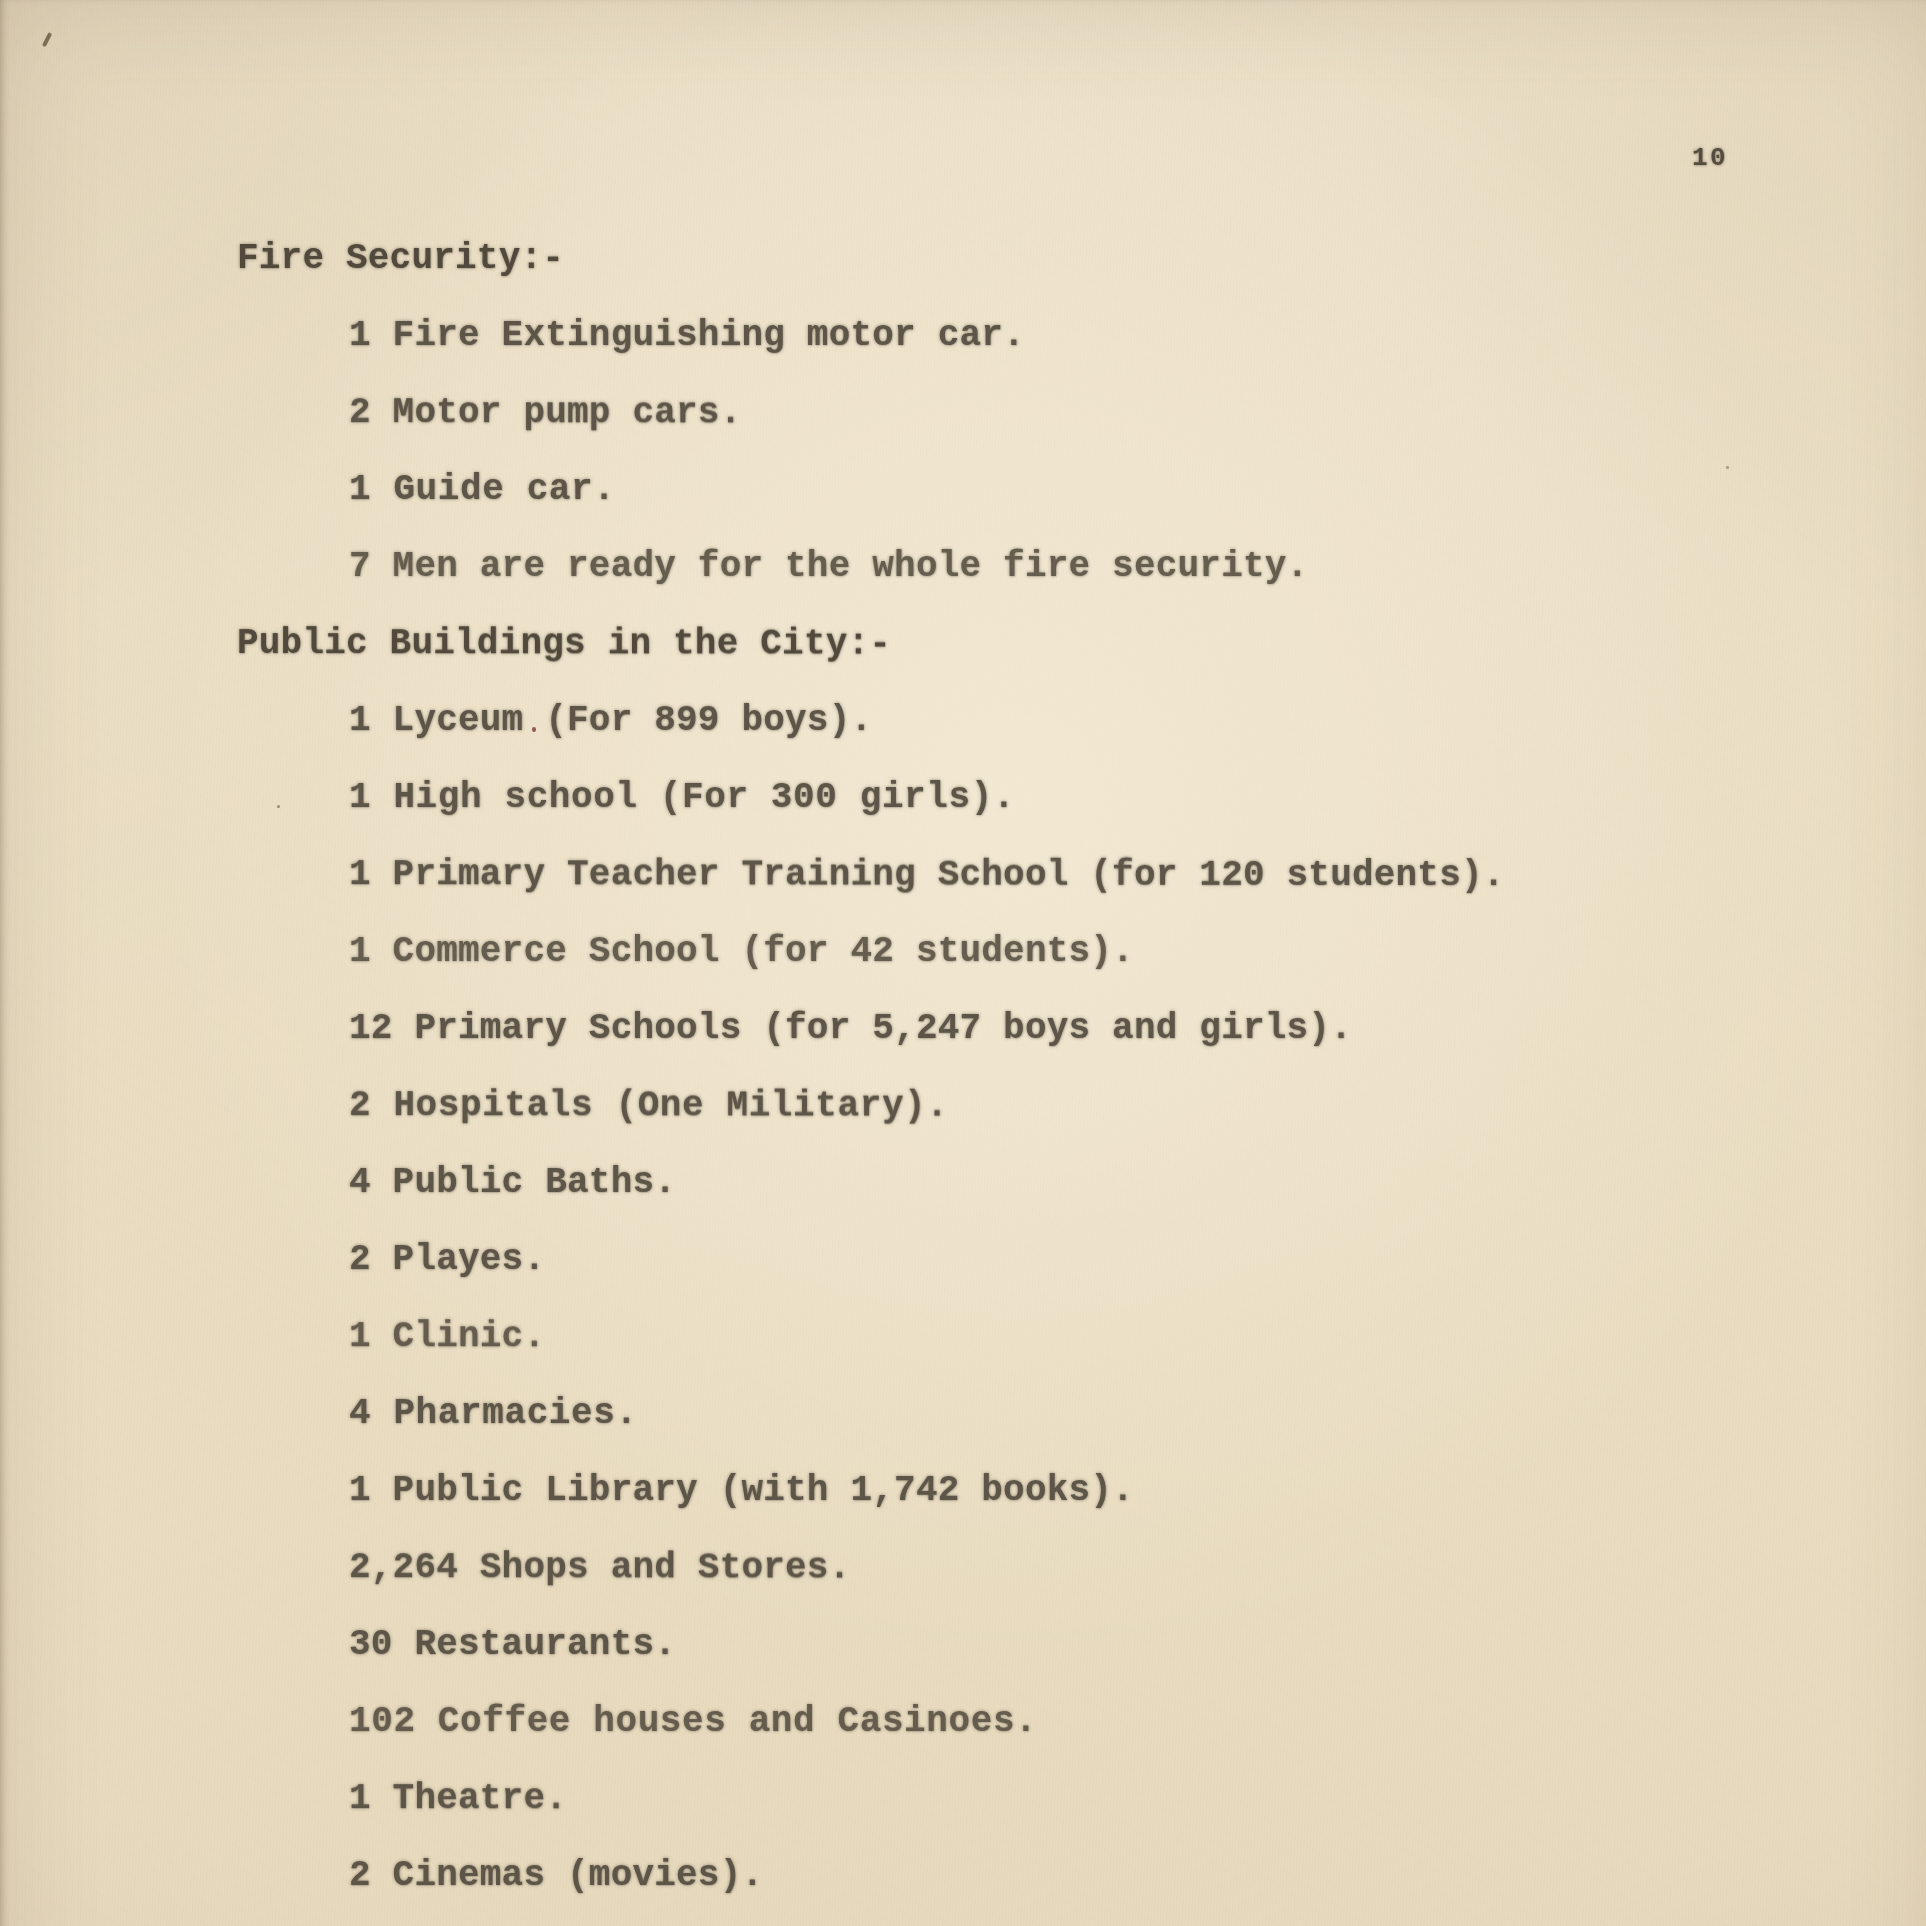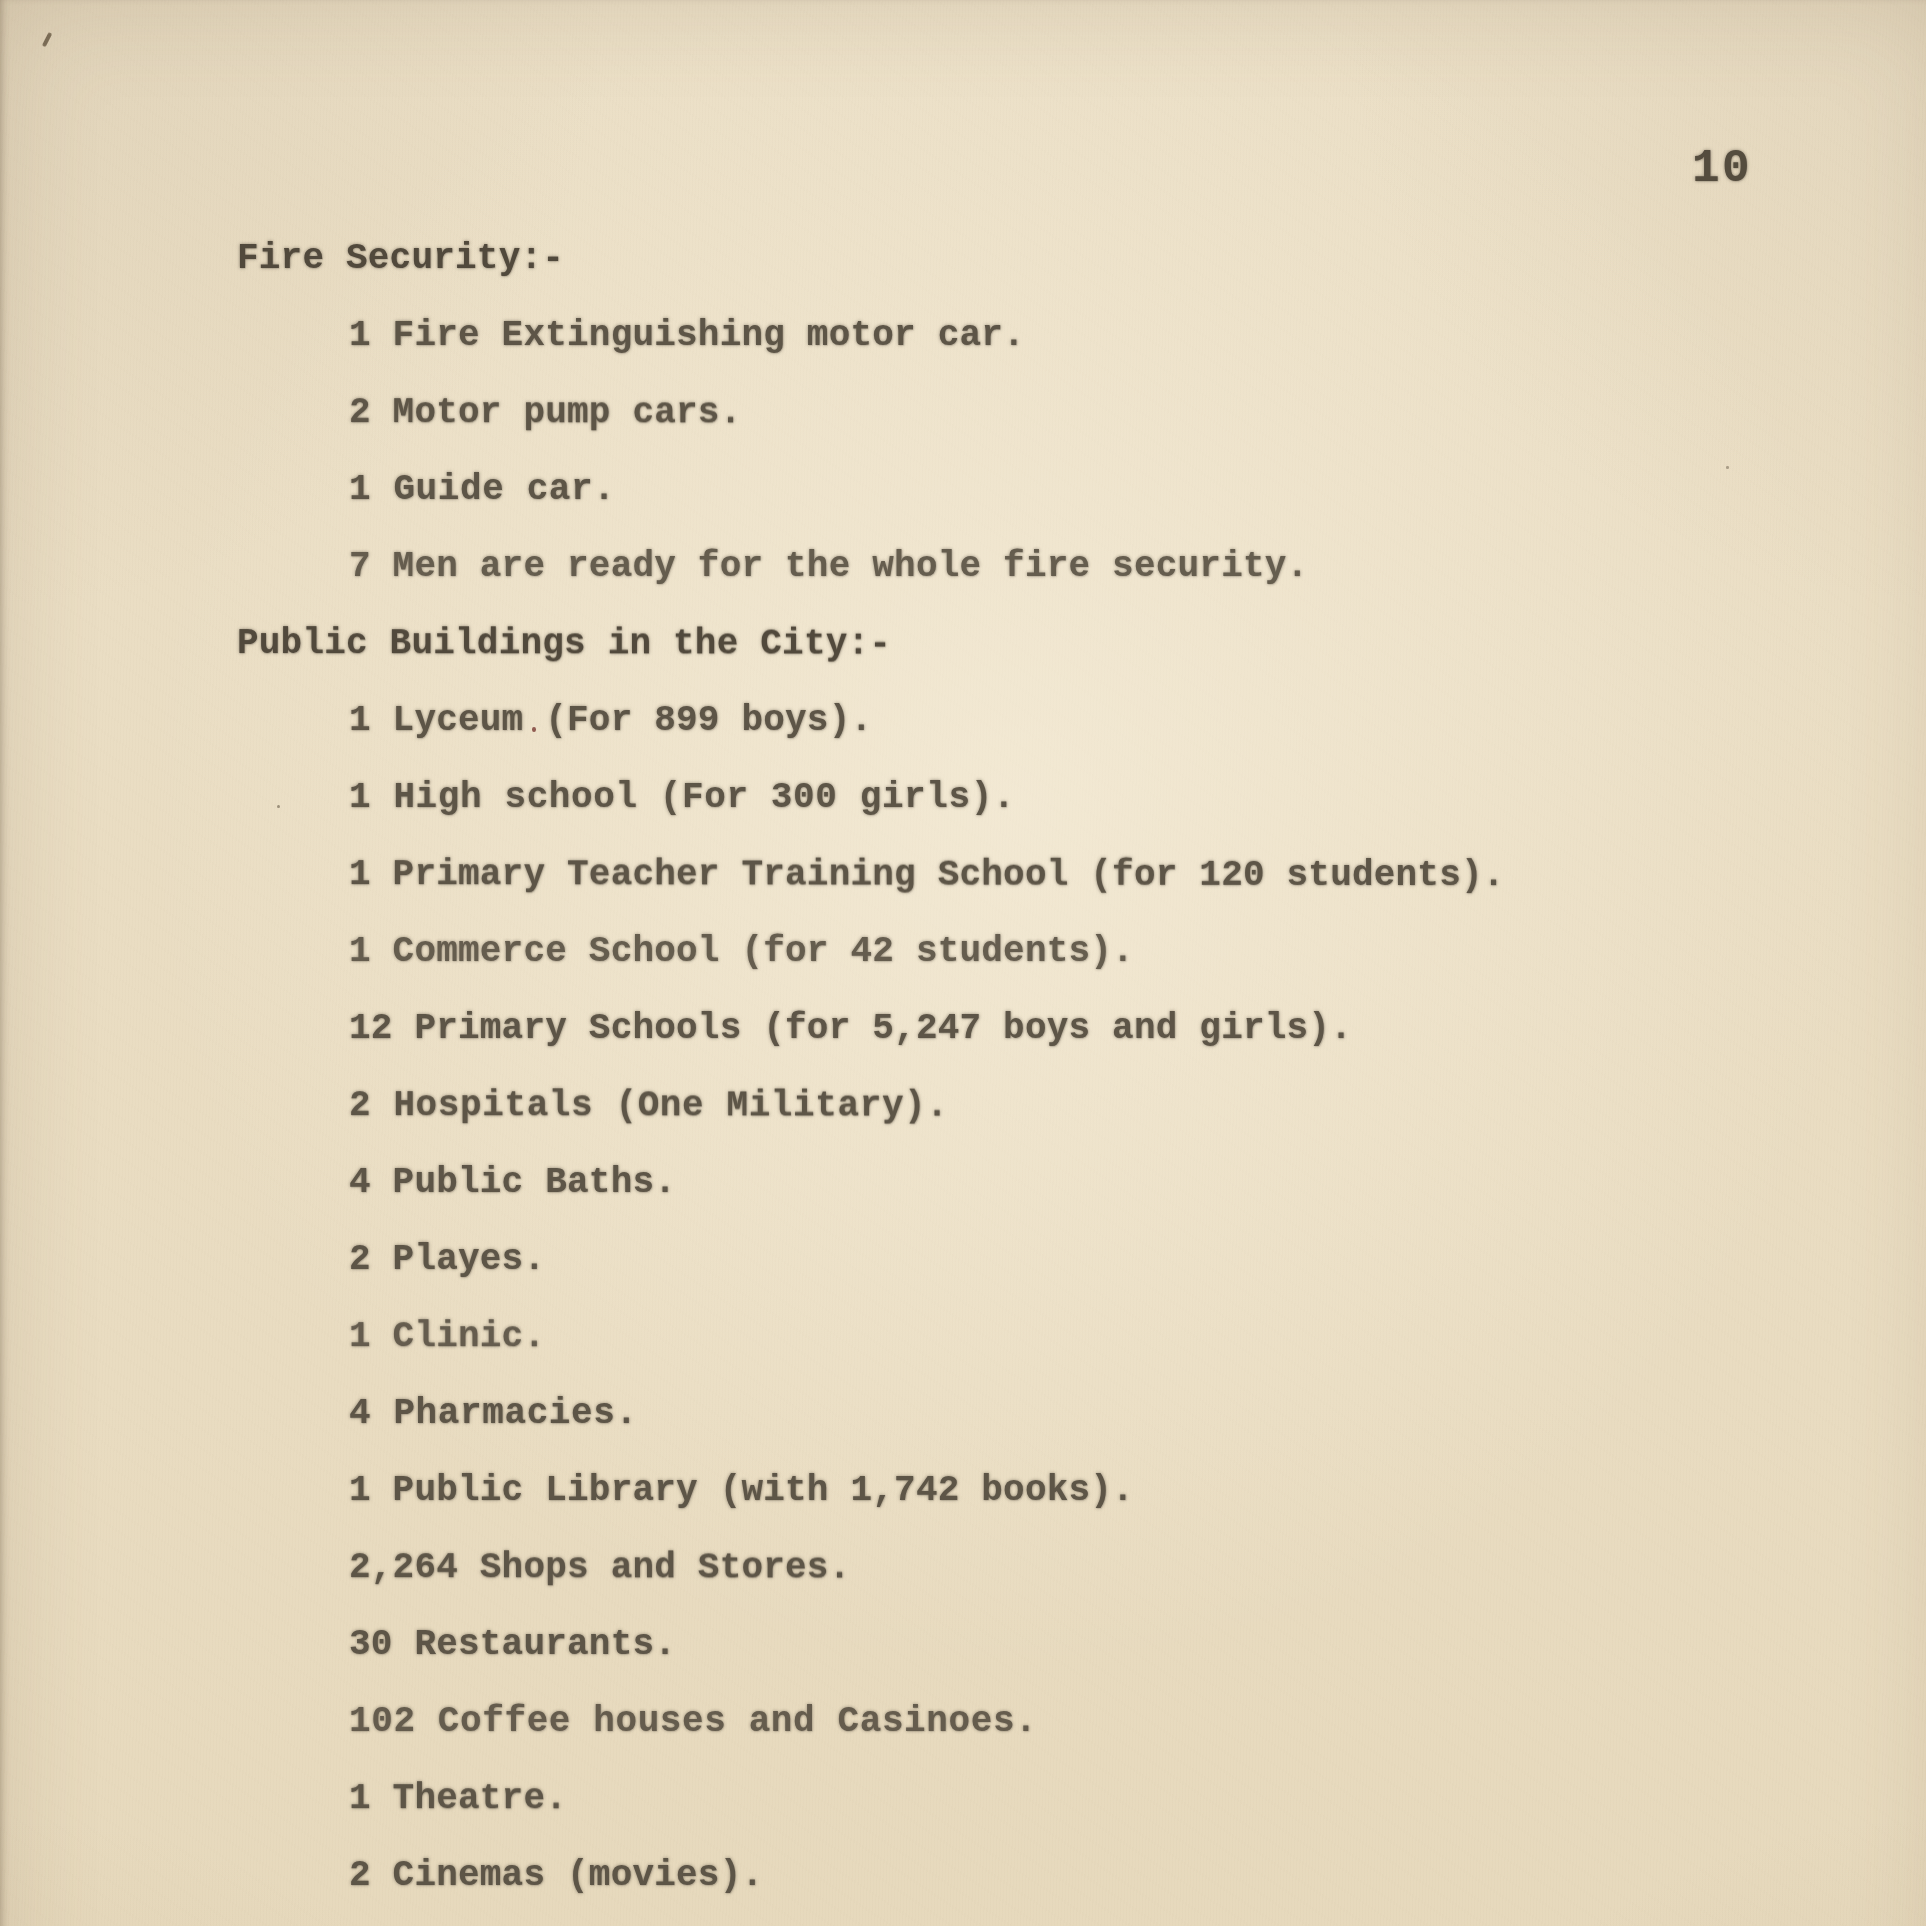--- a/index.html
+++ b/index.html
@@ -37,21 +37,21 @@
     text-shadow:
       0 0 3.5px rgba(90, 82, 68, 0.65),
       0.8px 1.2px 0 rgba(90, 82, 68, 0.10);
     white-space: pre;
   }
 
   .page-number {
     position: absolute;
     left: 1692px;
     top: 143px;
-    font-size: 46px;
+    font-size: 26px;
     letter-spacing: 2.3px;
     color: #544c3e;
   }
 
   .content {
     position: absolute;
     left: 0;
     top: 220px;
     width: 1948px;
   }

